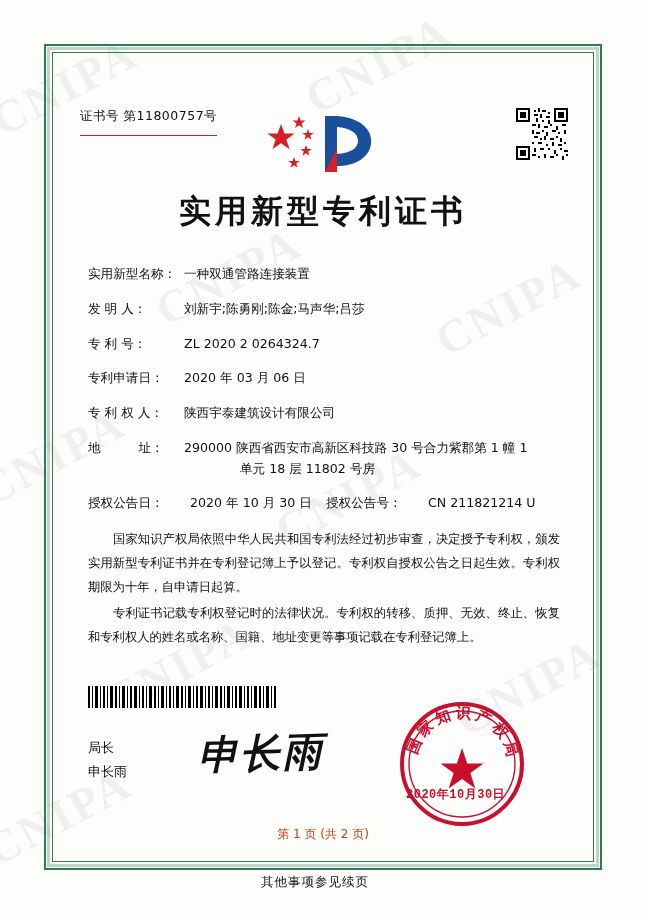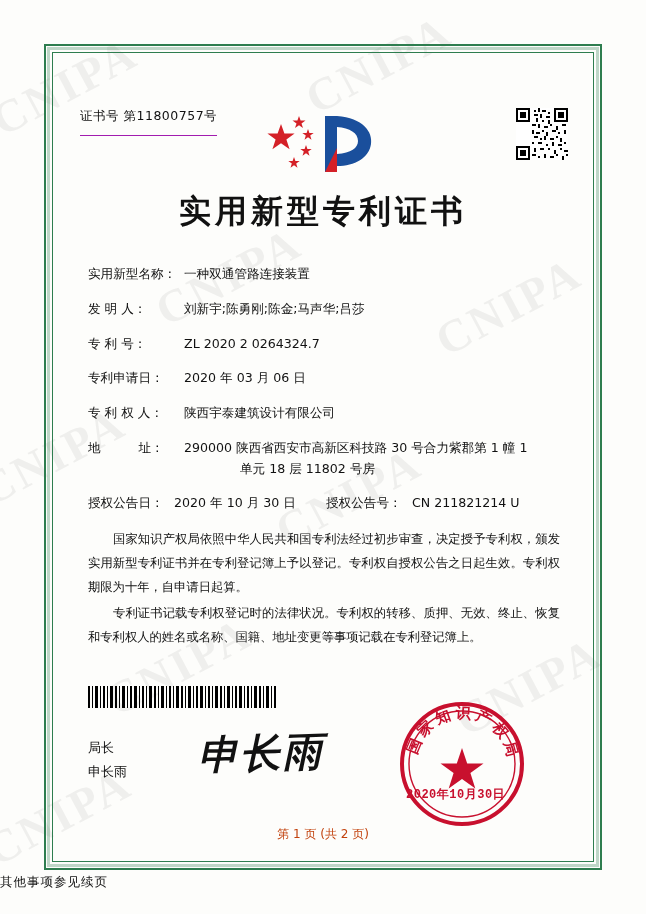--- a/index.html
+++ b/index.html
@@ -145,20 +145,21 @@
   .row .val2 {
     padding-left: 56px;
   }
   .row-split {
     display: flex;
     margin-bottom: 6px;
   }
   .row-split .half {
     display: flex;
     width: 50%;
+    gap: 16px;
   }
   .row-split .half .lab { width: 86px; flex: 0 0 86px; white-space: pre; }
 
   
   .paras {
     position: absolute;
     left: 88px;
     top: 528px;
     width: 472px;
     font-size: 12.3px;
@@ -227,21 +228,21 @@
     left: 0; right: 0;
     top: 826px;
     text-align: center;
     font-size: 12px;
     color: #c2410c;
   }
   .footer-note {
     position: absolute;
     left: 0; right: 16px;
     top: 874px;
-    text-align: left;
+    text-align: center;
     font-size: 12.5px;
     color: #111;
     letter-spacing: 1px;
   }
 </style>
 </head>
 <body>
 
 <div id="page">
 

